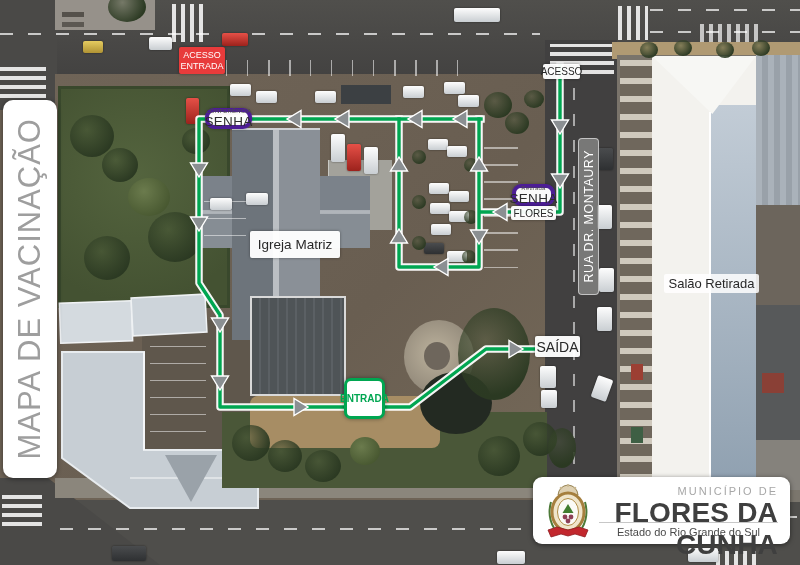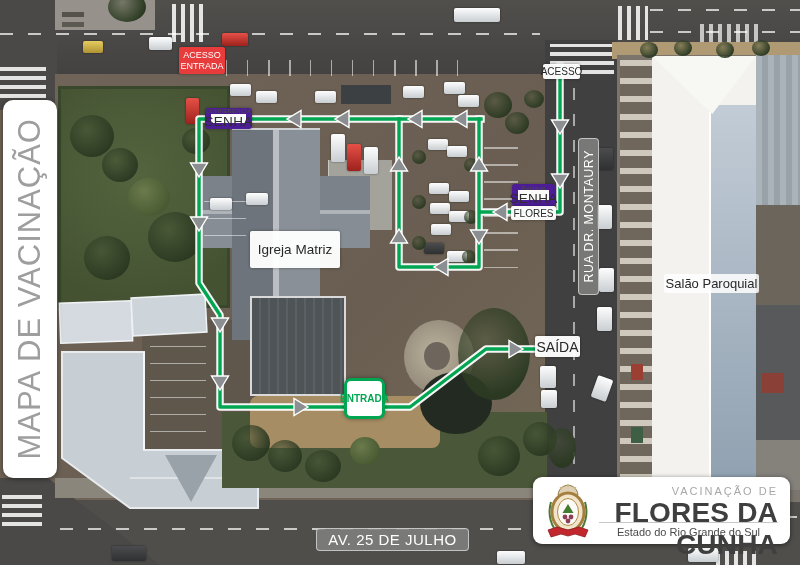--- a/index.html
+++ b/index.html
@@ -19,21 +19,21 @@
   .tree{border-radius:50%;background:radial-gradient(circle at 38% 35%,#44543366,#2b3922 75%);}
   .tree.lt{background:radial-gradient(circle at 38% 35%,#6b7b4d,#46562f 80%);}
   .stall-v{background:repeating-linear-gradient(90deg,rgba(255,255,255,.55) 0 1.5px,transparent 1.5px 21px);}
   .stall-h{background:repeating-linear-gradient(0deg,rgba(255,255,255,.5) 0 1.5px,transparent 1.5px 17px);}
   
   .lbl{display:flex;align-items:center;justify-content:center;white-space:nowrap;z-index:50;}
   .street-lbl{background:rgba(128,128,126,.88);border:1px solid rgba(235,235,235,.65);
       border-radius:4px;color:#fff;font-size:15px;letter-spacing:.5px;z-index:50;}
   .white-lbl{background:rgba(255,255,255,.96);color:#282828;border-radius:2px;
       box-shadow:0 0 3px rgba(0,0,0,.4);z-index:50;}
-  .senha{background:rgba(255,255,255,.97);border:6px solid #4c1d95;border-radius:3px;
+  .senha{background:rgba(255,255,255,.97);border:4px solid #4c1d95;border-radius:9px;
       box-shadow:0 0 3px rgba(0,0,0,.35);display:flex;flex-direction:column;align-items:center;
       justify-content:center;line-height:1;z-index:50;}
   .senha .sm{font-size:6px;color:#4a4a4a;letter-spacing:.2px;}
   .senha .bg{font-size:13.5px;color:#2d2d2d;letter-spacing:.3px;margin-top:1px;}
   .vtxt{writing-mode:vertical-rl;transform:rotate(180deg);}
   
   #side-banner{left:3px;top:100px;width:54px;height:378px;background:#fff;border-radius:10px;
       box-shadow:0 1px 5px rgba(0,0,0,.45);display:flex;align-items:center;justify-content:center;z-index:60;}
   #side-banner span{position:static;color:#9e9e9e;font-size:31px;letter-spacing:1px;}
   #logo{left:533px;top:477px;width:257px;height:67px;background:#fff;border-radius:9px;
@@ -218,21 +218,20 @@
       <polygon points="448,258.5 448,275.5 434,267"></polygon>
       <polygon points="467,110.5 467,127.5 453,119"></polygon>
       <polygon points="422,110.5 422,127.5 408,119"></polygon>
       <polygon points="349,110.5 349,127.5 335,119"></polygon>
       <polygon points="301,110.5 301,127.5 287,119"></polygon>
       <polygon points="294,398.5 294,415.5 308,407"></polygon>
       <polygon points="509,340.5 509,357.5 523,349"></polygon>
     </g>
   </svg>
 
-  <div class="lbl street-lbl" style="left:316px;top:528px;width:153px;height:23px;">AV. 25 DE JULHO</div>
   <div class="lbl street-lbl" style="left:578px;top:138px;width:21px;height:157px;font-size:12.5px;">
     <span class="vtxt" style="position:static;">RUA DR. MONTAURY</span>
   </div>
 
   <div class="lbl white-lbl" style="left:543px;top:64px;width:37px;height:15px;font-size:10px;">ACESSO</div>
 
   <div class="lbl" style="left:179px;top:47px;width:46px;height:27px;background:#e83b3b;border-radius:2px;color:#fff;font-size:9px;line-height:1.2;flex-direction:column;box-shadow:0 0 3px rgba(0,0,0,.4);">
     <span style="position:static;">ACESSO</span>
     <span style="position:static;">ENTRADA</span>
   </div>
@@ -242,23 +241,23 @@
     <span class="bg" style="position:static;">SENHA</span>
   </div>
 
   <div class="senha" style="left:512px;top:184px;width:43px;height:22px;">
     <span class="sm" style="position:static;">Retirada</span>
     <span class="bg" style="position:static;">SENHA</span>
   </div>
 
   <div class="lbl white-lbl" style="left:511px;top:206px;width:45px;height:14px;font-size:10px;">FLORES</div>
 
-  <div class="lbl white-lbl" style="left:250px;top:231px;width:90px;height:37px;font-size:13.5px;">Igreja Matriz</div>
-
-  <div class="lbl white-lbl" style="left:664px;top:274px;width:95px;height:19px;font-size:13px;background:rgba(255,255,255,.85);box-shadow:none;">Salão Paroquial</div>
+  <div class="lbl white-lbl" style="left:250px;top:231px;width:90px;height:27px;font-size:13.5px;">Igreja Matriz</div>
+
+  <div class="lbl white-lbl" style="left:664px;top:274px;width:95px;height:19px;font-size:13px;background:rgba(255,255,255,.85);box-shadow:none;">Salão Retirada</div>
 
   <div class="lbl white-lbl" style="left:535px;top:336px;width:45px;height:21px;font-size:14px;">SAÍDA</div>
 
   <div class="lbl" style="left:344px;top:378px;width:41px;height:41px;background:#fff;border:3px solid #00a651;border-radius:7px;color:#00a651;font-size:10px;font-weight:bold;box-shadow:0 0 4px rgba(0,0,0,.4);z-index:45;">ENTRADA</div>
 
   <div id="side-banner">
     <span class="vtxt">MAPA DE VACINAÇÃO</span>
   </div>
 
   <div id="logo">
@@ -270,19 +269,19 @@
       <path d="M6 22 Q2 36 9 48" stroke="#4d7a38" stroke-width="2" fill="none"></path>
       <path d="M40 22 Q44 36 37 48" stroke="#4d7a38" stroke-width="2" fill="none"></path>
       <ellipse cx="23" cy="32" rx="16" ry="19" fill="#f0e5cb" stroke="#a67f3e" stroke-width="3"></ellipse>
       <ellipse cx="23" cy="32" rx="10.5" ry="13.5" fill="#fbfaf6" stroke="#b08c45" stroke-width="1"></ellipse>
       <path d="M23 24 L28.5 33 L17.5 33 Z" fill="#417c2f"></path>
       <circle cx="20" cy="37" r="2.4" fill="#8d3f56"></circle>
         <circle cx="26" cy="37" r="2.4" fill="#8d3f56"></circle>
         <circle cx="23" cy="41" r="2.4" fill="#8d3f56"></circle>
       <path d="M3 50 L12 47 L23 50 L34 47 L43 50 L40 57 L30 54 L23 56 L16 54 L6 57 Z" fill="#c2272d" stroke="#8e1a1f" stroke-width="0.8"></path>
     </svg>
-    <div class="l1">VACINAÇÃO DE</div>
+    <div class="l1">MUNICÍPIO DE</div>
     <div class="l2">FLORES DA CUNHA</div>
     <div class="div"></div>
     <div class="l3">Estado do Rio Grande do Sul</div>
   </div>
 
 </div>
 
 </body></html>

